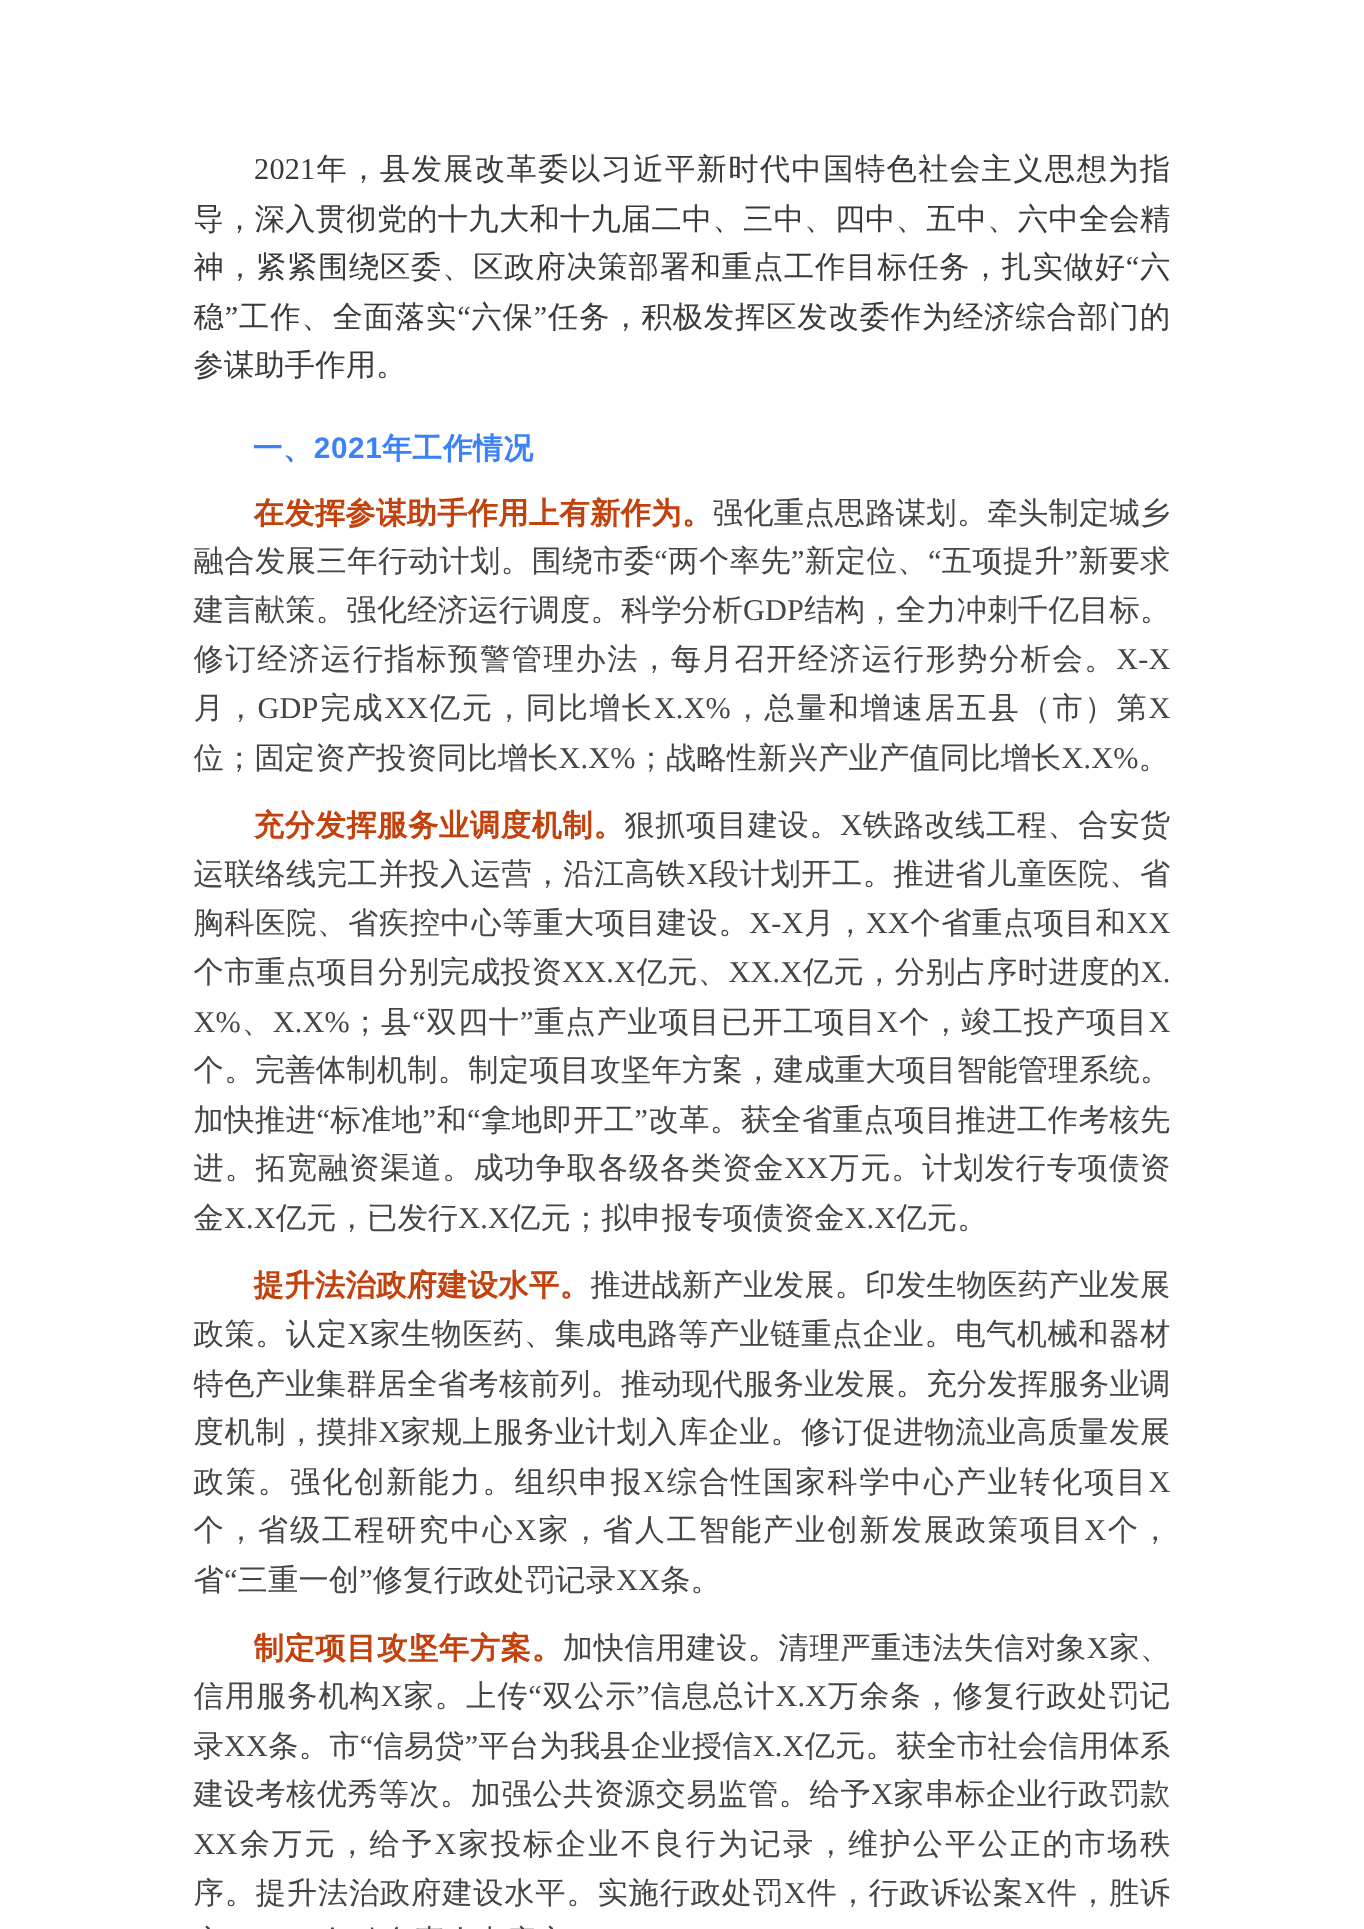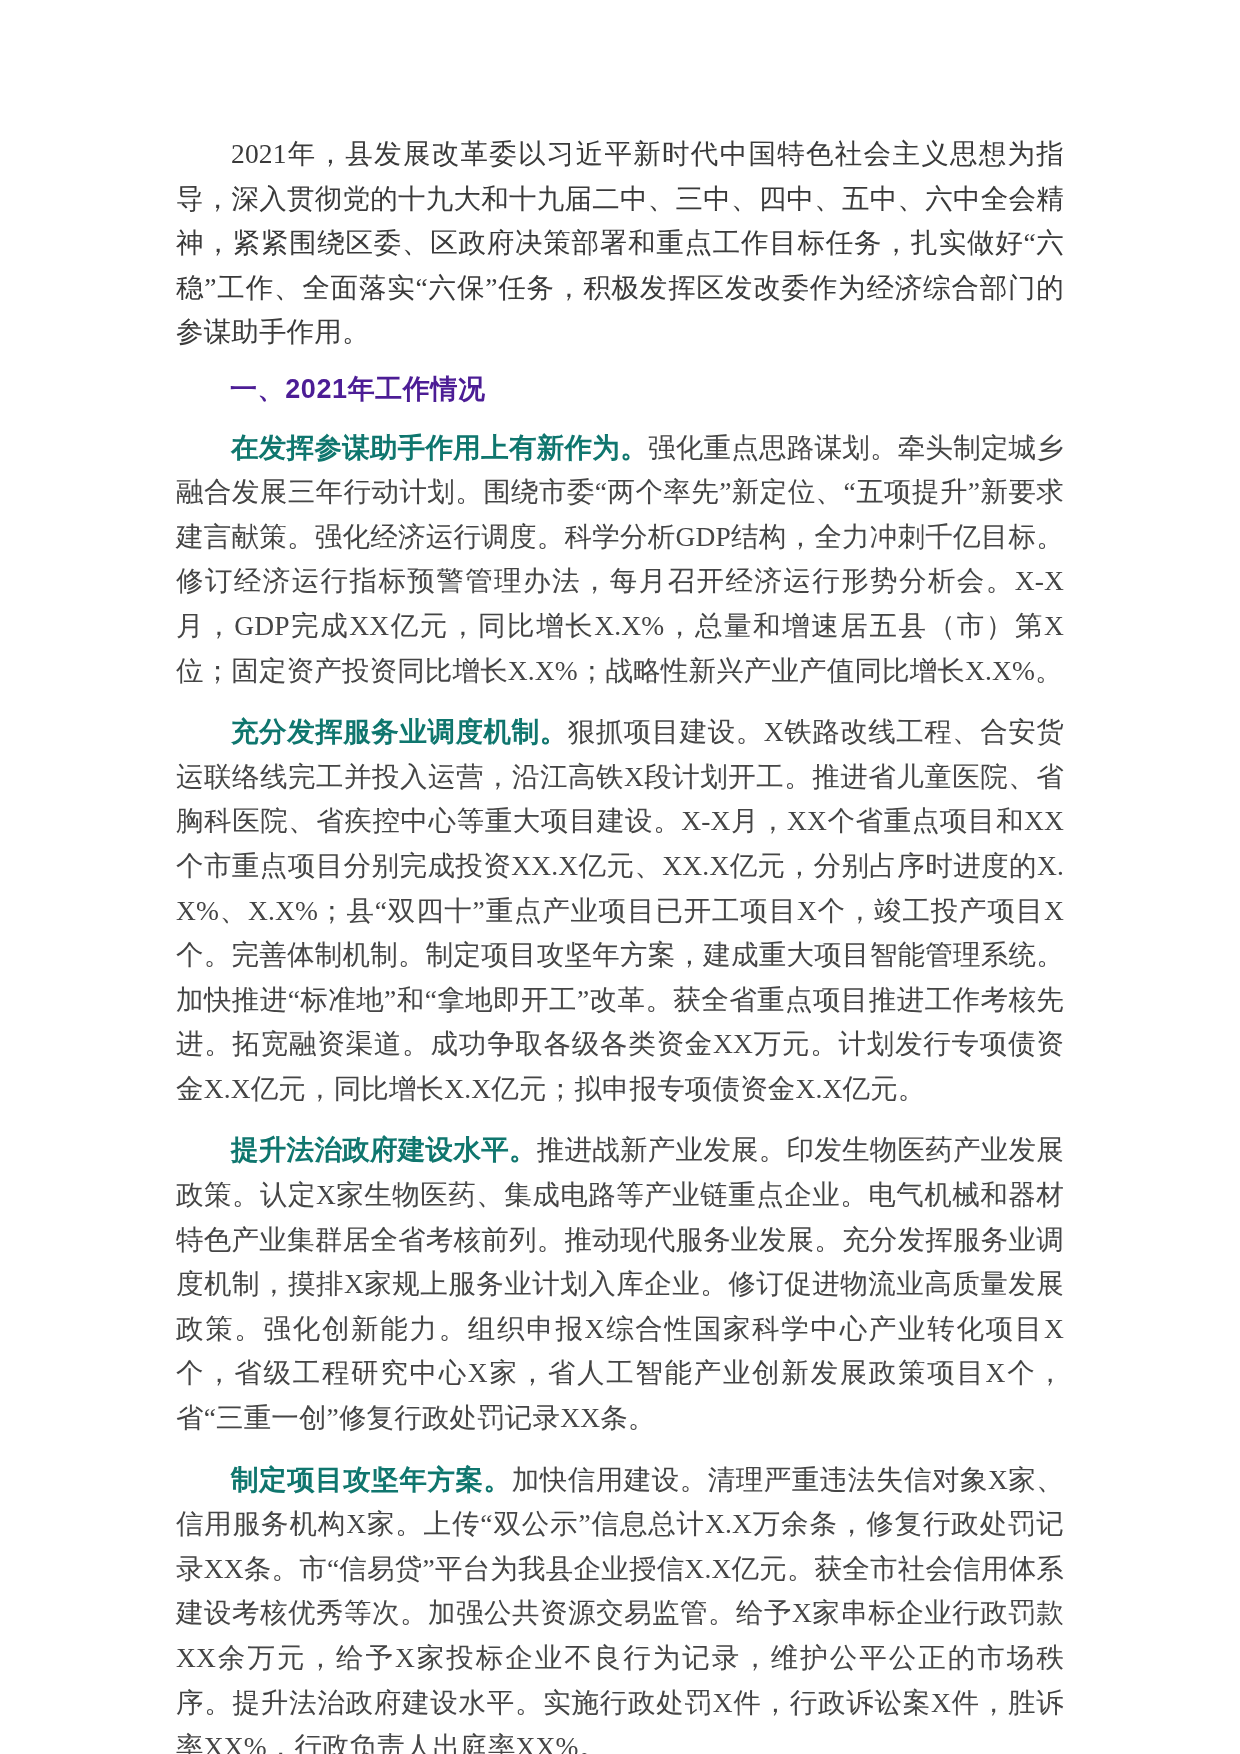--- a/index.html
+++ b/index.html
@@ -35,31 +35,31 @@
     -webkit-font-smoothing: antialiased;
   }
   .para + .para {
     margin-top: 17px;
   }
   .para.tight {
     margin-top: 0;
   }
   .lead {
     font-weight: bold;
-    color: #0f766e;
+    color: #c2410c;
     letter-spacing: 0.2px;
   }
   .heading {
     font-family: "Liberation Sans", "DejaVu Sans", sans-serif;
     font-size: 27px;
     line-height: 44.6px;
     font-weight: bold;
-    color: #4c1d95;
+    color: #3b82f6;
     text-indent: 2em;
-    margin: 12px 0 14px 0;
+    margin: 30px 0 14px 0;
     letter-spacing: 0.6px;
   }
   .body-text {
     color: #454545;
   }
 </style>
 </head>
 <body>
 
 <div class="page">
@@ -70,21 +70,21 @@
     </p>
 
     <h2 class="heading">一、2021年工作情况</h2>
 
     <p class="para tight">
       <span class="lead">在发挥参谋助手作用上有新作为。</span><span class="body-text">强化重点思路谋划。牵头制定城乡融合发展三年行动计划。围绕市委“两个率先”新定位、“五项提升”新要求建言献策。强化经济运行调度。科学分析GDP结构，全力冲刺千亿目标。修订经济运行指标预警管理办法，每月召开经济运行形势分析会。X-X月，GDP完成XX亿元，同比增长X.X%，总量和增速居五县（市）第X位；固定资产投资同比增长X.X%；战略性新兴产业产值同比增长X.X%。</span>
     </p>
 
 
     <p class="para">
-      <span class="lead">充分发挥服务业调度机制。</span><span class="body-text">狠抓项目建设。X铁路改线工程、合安货运联络线完工并投入运营，沿江高铁X段计划开工。推进省儿童医院、省胸科医院、省疾控中心等重大项目建设。X-X月，XX个省重点项目和XX个市重点项目分别完成投资XX.X亿元、XX.X亿元，分别占序时进度的X.X%、X.X%；县“双四十”重点产业项目已开工项目X个，竣工投产项目X个。完善体制机制。制定项目攻坚年方案，建成重大项目智能管理系统。加快推进“标准地”和“拿地即开工”改革。获全省重点项目推进工作考核先进。拓宽融资渠道。成功争取各级各类资金XX万元。计划发行专项债资金X.X亿元，同比增长X.X亿元；拟申报专项债资金X.X亿元。</span>
+      <span class="lead">充分发挥服务业调度机制。</span><span class="body-text">狠抓项目建设。X铁路改线工程、合安货运联络线完工并投入运营，沿江高铁X段计划开工。推进省儿童医院、省胸科医院、省疾控中心等重大项目建设。X-X月，XX个省重点项目和XX个市重点项目分别完成投资XX.X亿元、XX.X亿元，分别占序时进度的X.X%、X.X%；县“双四十”重点产业项目已开工项目X个，竣工投产项目X个。完善体制机制。制定项目攻坚年方案，建成重大项目智能管理系统。加快推进“标准地”和“拿地即开工”改革。获全省重点项目推进工作考核先进。拓宽融资渠道。成功争取各级各类资金XX万元。计划发行专项债资金X.X亿元，已发行X.X亿元；拟申报专项债资金X.X亿元。</span>
     </p>
 
     <p class="para">
       <span class="lead">提升法治政府建设水平。</span><span class="body-text">推进战新产业发展。印发生物医药产业发展政策。认定X家生物医药、集成电路等产业链重点企业。电气机械和器材特色产业集群居全省考核前列。推动现代服务业发展。充分发挥服务业调度机制，摸排X家规上服务业计划入库企业。修订促进物流业高质量发展政策。强化创新能力。组织申报X综合性国家科学中心产业转化项目X个，省级工程研究中心X家，省人工智能产业创新发展政策项目X个，省“三重一创”修复行政处罚记录XX条。</span>
     </p>
 
     <p class="para">
       <span class="lead">制定项目攻坚年方案。</span><span class="body-text">加快信用建设。清理严重违法失信对象X家、信用服务机构X家。上传“双公示”信息总计X.X万余条，修复行政处罚记录XX条。市“信易贷”平台为我县企业授信X.X亿元。获全市社会信用体系建设考核优秀等次。加强公共资源交易监管。给予X家串标企业行政罚款XX余万元，给予X家投标企业不良行为记录，维护公平公正的市场秩序。提升法治政府建设水平。实施行政处罚X件，行政诉讼案X件，胜诉率XX%，行政负责人出庭率XX%。</span>
     </p>
 

